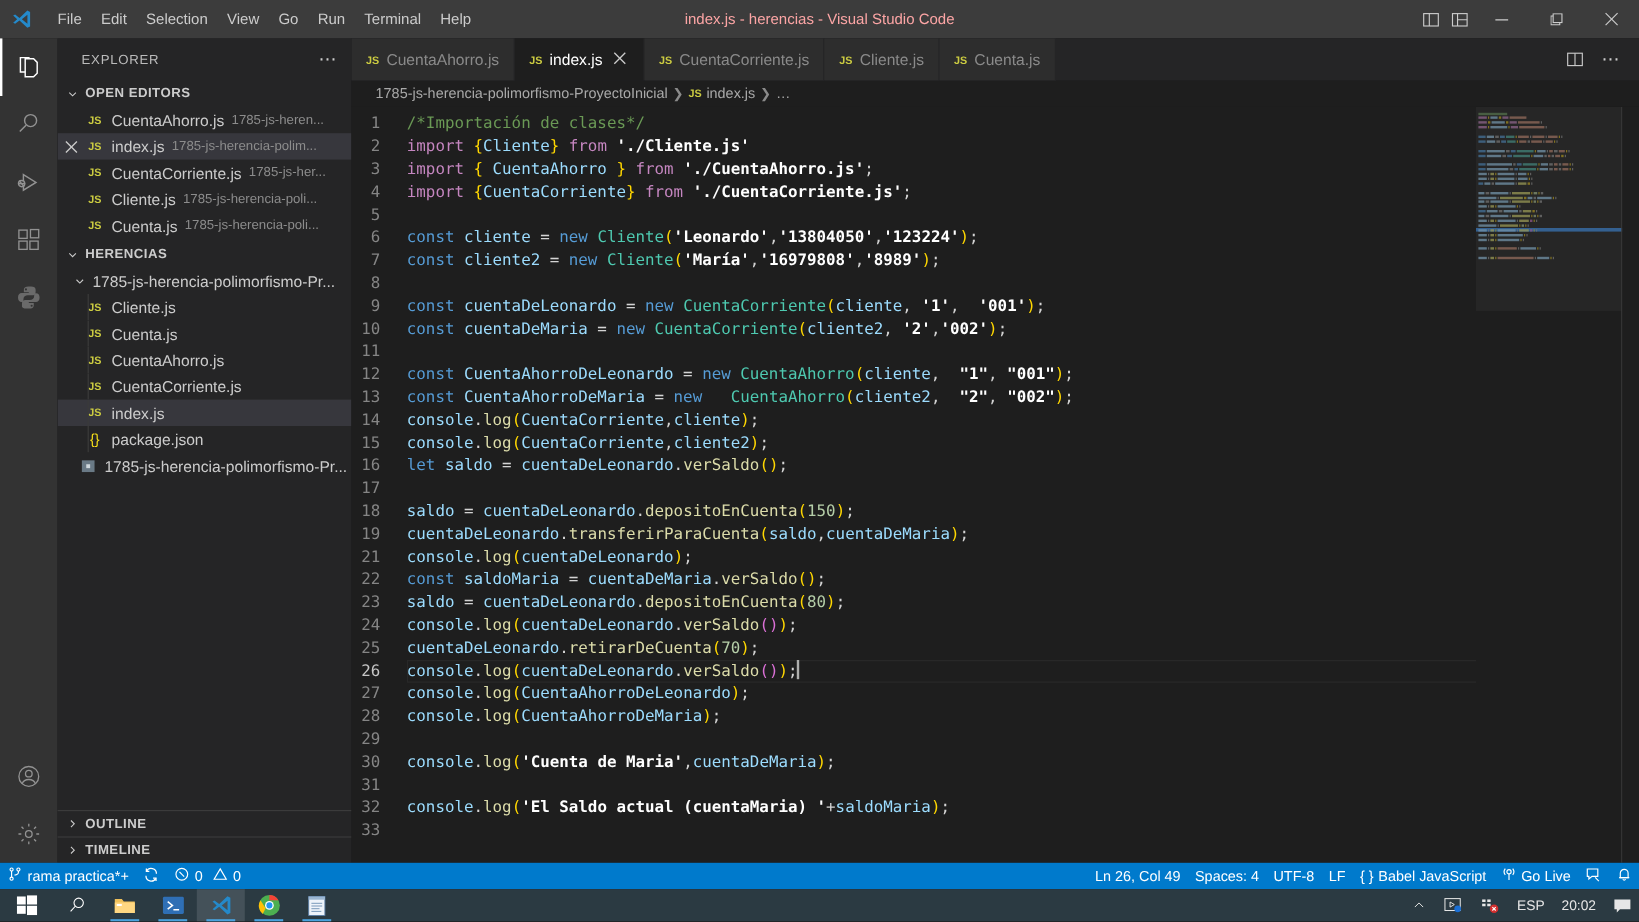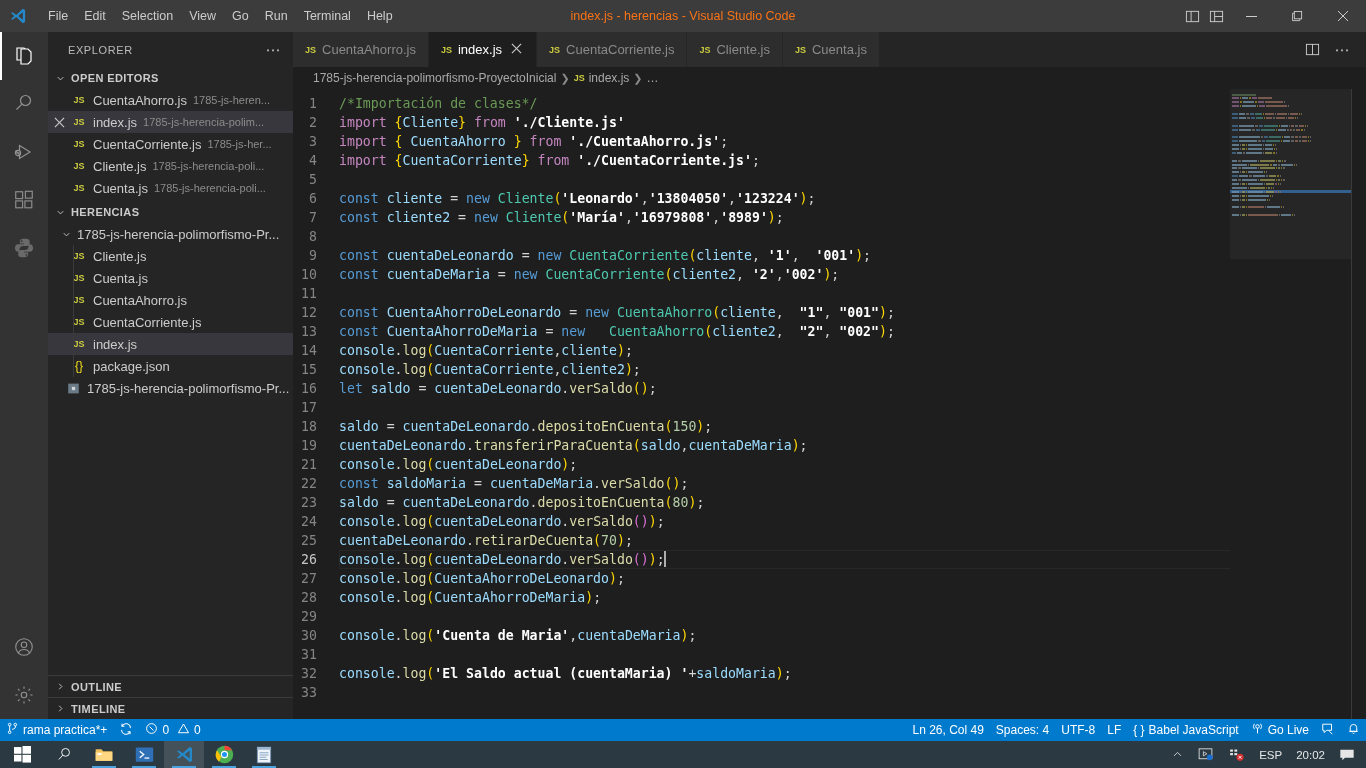--- a/index.html
+++ b/index.html
@@ -19,21 +19,21 @@
     background: #3c3c3c; display: flex; align-items: center;
   }
   .vscode-logo { width: 36px; height: 32px; display: flex; align-items: center; justify-content: center; }
   .menu { display: flex; align-items: center; height: 32px; margin-left: 4px; }
   .menu-item {
     font-size: 12.5px; color: #cccccc; padding: 0 8px; height: 32px;
     line-height: 32px; cursor: default; white-space: nowrap;
   }
   .title-center {
     position: absolute; left: 0; right: 0; text-align: center;
-    font-size: 12.5px; color: #f97316; pointer-events: none;
+    font-size: 12.5px; color: #fca5a5; pointer-events: none;
   }
   .title-right { position: absolute; right: 0; top: 0; height: 32px; display: flex; align-items: center; }
   .tb-icon { width: 24px; height: 32px; display: flex; align-items: center; justify-content: center; }
   .win-btn { width: 46px; height: 32px; display: flex; align-items: center; justify-content: center; }
 
   
   .activitybar {
     position: absolute; top: 32px; left: 0; width: 48px; height: 687px;
     background: #333333; display: flex; flex-direction: column; align-items: center;
   }
@@ -169,21 +169,21 @@
   }
   .tb-app {
     width: 40px; height: 27px; display: flex; align-items: center; justify-content: center;
     position: relative;
   }
   .tb-app.running::after {
     content: ""; position: absolute; bottom: 0; left: 8px; width: 24px; height: 2px; background: #4aa3df;
   }
   .tb-app.focus { background: rgba(255,255,255,0.12); }
   .tb-start { width: 44px; height: 27px; display: flex; align-items: center; justify-content: center; }
-  .tray { margin-left: auto; display: flex; align-items: center; gap: 2px; padding-right: 5px; color: #e6e6e6; font-size: 11.5px; }
+  .tray { margin-left: auto; display: flex; align-items: center; gap: 2px; padding-right: 0; color: #e6e6e6; font-size: 11.5px; }
   .tray-item { padding: 0 6px; height: 27px; display: flex; align-items: center; }
   .tray-clock { display: flex; flex-direction: column; align-items: center; justify-content: center; font-size: 11.5px; padding: 0 6px; }
 </style>
 </head>
 <body>
 
 <div class="app">
 
   <div class="titlebar">
     <div class="vscode-logo">

